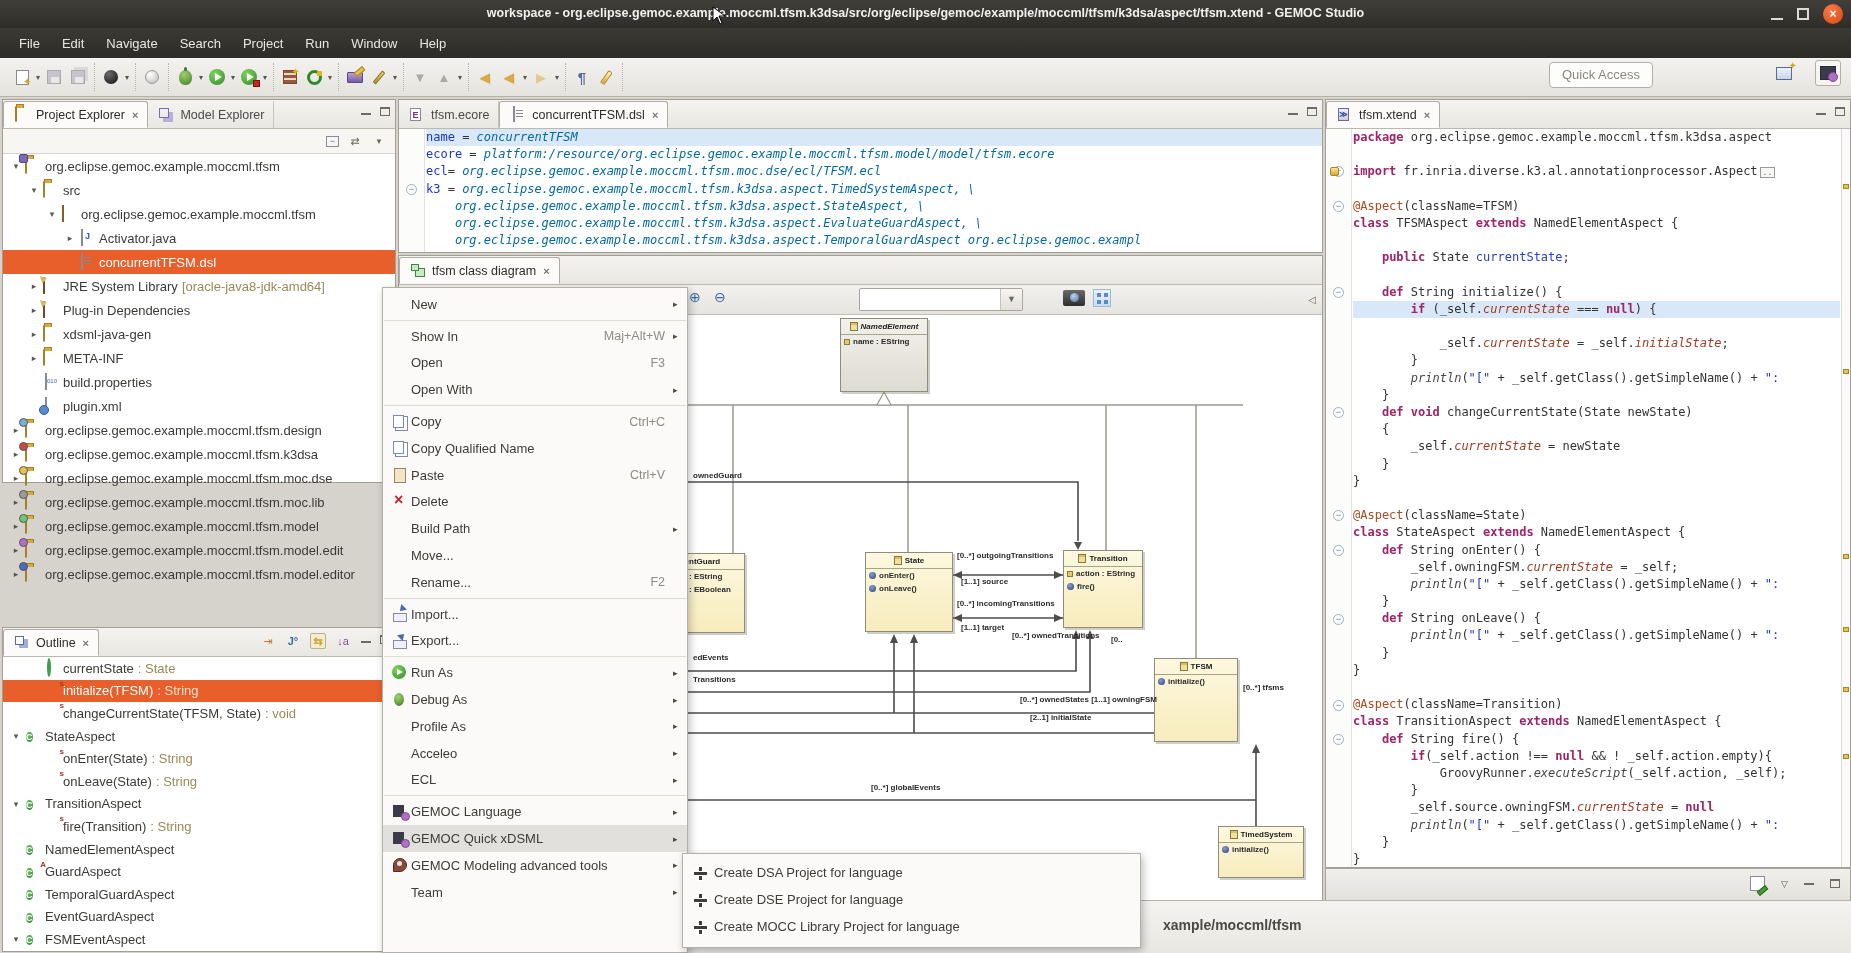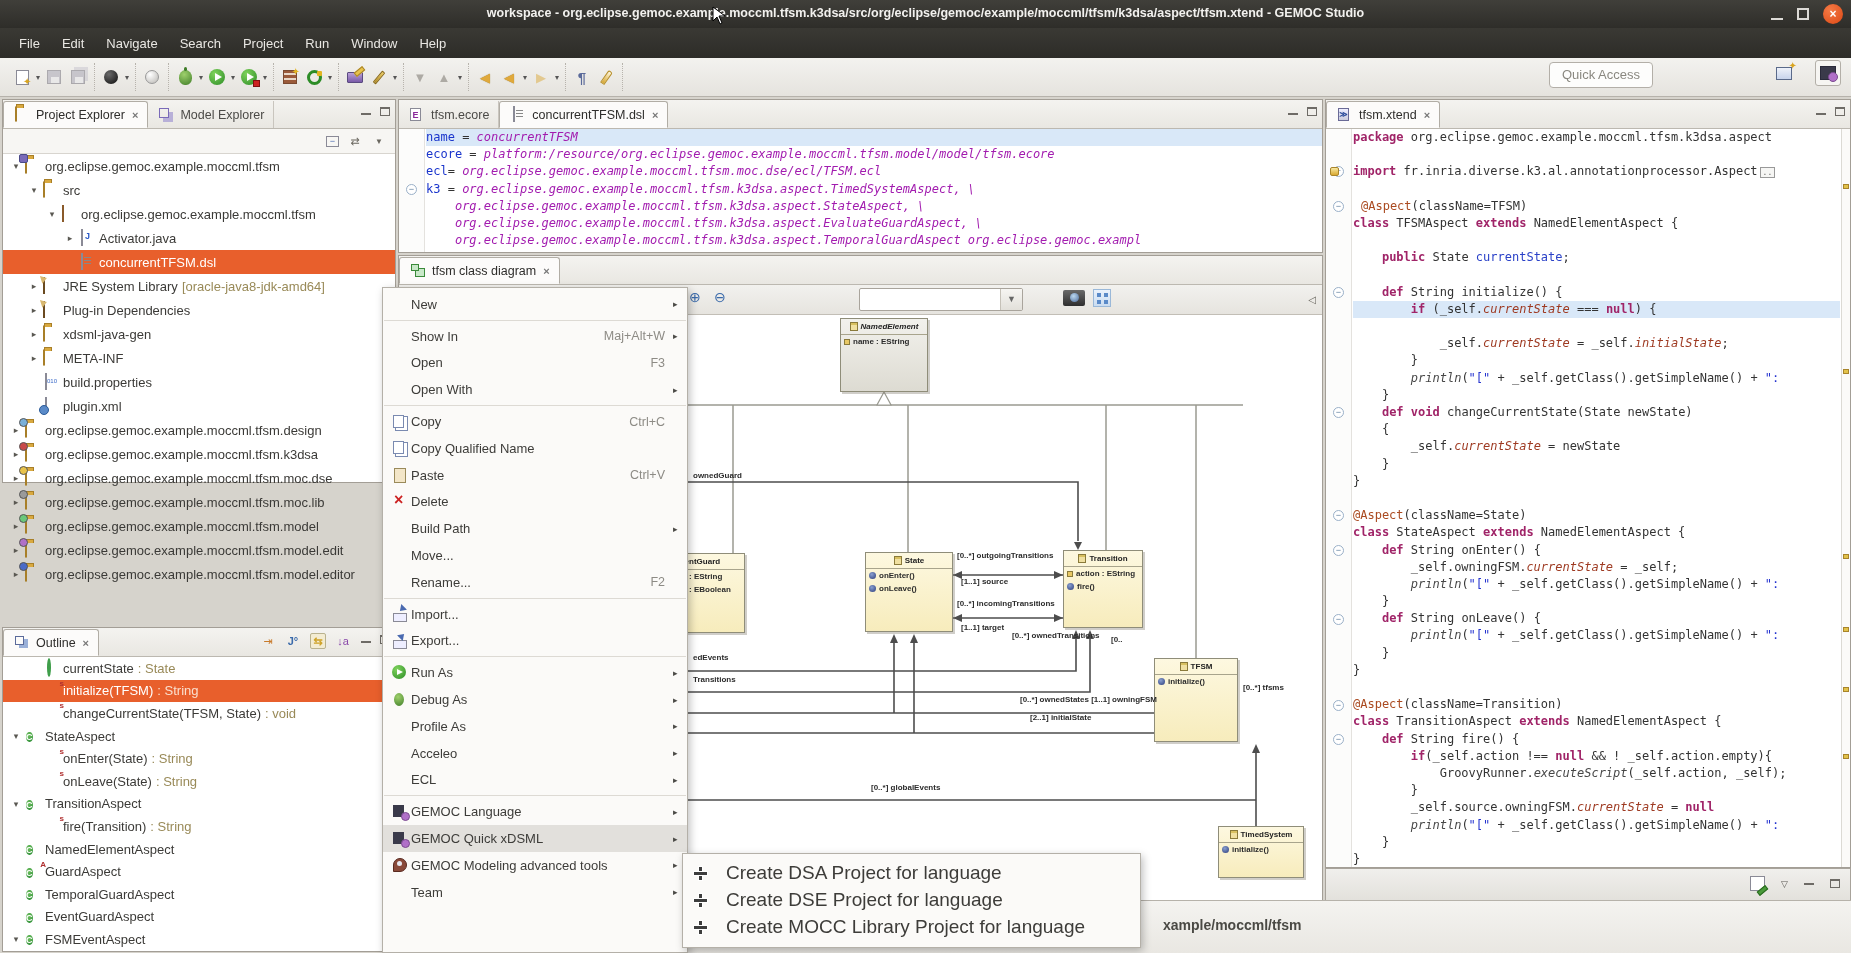--- a/index.html
+++ b/index.html
@@ -108,21 +108,21 @@
   .cl.hl{background:#d9e8f8;}
   .tk-k{color:#a02468;font-weight:bold;}
   .tk-p{color:#333;}
   .tk-a{color:#aa4a20;}
   .tk-s{color:#2433cf;}
   .tk-f{color:#9e3a22;font-style:italic;}
   .tk-i{color:#474747;font-style:italic;}
   .tk-b{color:#2a41c8;}
   .tk-cb{border:1px solid #999;background:#f6f6f4;font-size:8px;color:#666;padding:0 2px;margin-left:2px;}
   .tk-dk{color:#1a35cc;}
-  .tk-v{color:#a21caf;font-style:italic;}
+  .tk-v{color:#0369a1;font-style:italic;}
   .fold{position:absolute;left:7px;width:11px;height:11px;border:1px solid #9ab0c8;border-radius:50%;background:#fff;color:#5a7a9a;font-size:9px;line-height:9px;text-align:center;}
   .rmark{position:absolute;left:4px;width:9px;height:9px;background:linear-gradient(#f8e8a0,#d8a830);border:1px solid #a8842a;border-radius:2px;}
   .overview{position:absolute;right:0;top:0;bottom:0;width:9px;background:#fbfaf8;border-left:1px solid #dcdad4;}
   .ovm{position:absolute;left:1px;width:6px;height:5px;background:#e2c24a;border:1px solid #a8842a;}
 
   
   #diag-toolbar{height:30px;background:linear-gradient(#f2f1ee,#e6e4df);border-bottom:1px solid #c2beb6;position:relative;}
   .dtb{position:absolute;top:4px;font-size:14px;color:#3a6aaa;}
   #diag-combo{position:absolute;left:460px;top:3px;width:164px;height:23px;background:#fff;border:1px solid #a9a49c;border-radius:2px;}
   #diag-combo .cb-btn{position:absolute;right:0;top:0;width:22px;height:21px;border-left:1px solid #c5c1b8;background:linear-gradient(#f6f5f2,#e2e0da);color:#666;font-size:9px;text-align:center;line-height:21px;}
@@ -162,21 +162,21 @@
   .m-ref:after{content:"";position:absolute;left:1px;top:3px;width:8px;height:8px;border:2px solid #d8a830;border-left-color:transparent;border-radius:50%;}
   .m-run:before{content:"";position:absolute;left:1px;top:0;width:14px;height:14px;border-radius:50%;background:radial-gradient(circle at 35% 30%,#7fd35c,#2c8c26);}
   .m-run:after{content:"";position:absolute;left:6px;top:4px;border-left:6px solid #fff;border-top:3.5px solid transparent;border-bottom:3.5px solid transparent;}
   .m-dbg:before{content:"";position:absolute;left:3px;top:1px;width:10px;height:13px;border-radius:50%;background:radial-gradient(circle at 40% 30%,#9ed06c,#3f7d28);}
   .m-gem:before{content:"";position:absolute;left:2px;top:1px;width:11px;height:12px;background:#3a3a4a;}
   .m-gem:after{content:"";position:absolute;right:1px;bottom:-1px;width:7px;height:7px;border-radius:50%;background:#b070c8;border:1px solid #7a4a90;}
   .m-gem2:before{content:"";position:absolute;left:2px;top:1px;width:12px;height:12px;border-radius:50% 50% 50% 0;background:#8a4a3a;border:1px solid #5a2a20;}
   .m-gem2:after{content:"";position:absolute;left:6px;top:4px;width:5px;height:5px;border-radius:50%;background:#e8e8f0;}
 
   #submenu{position:absolute;left:682px;top:853px;width:459px;height:95px;background:#fbfaf8;border:1px solid #b4b0a8;box-shadow:2px 3px 8px rgba(0,0,0,.25);z-index:110;padding-top:5px;}
-  .smi{height:27px;display:flex;align-items:center;gap:20px;padding:0 10px;font-size:19px;color:#3d3c39;}
+  .smi{height:27px;display:flex;align-items:center;gap:8px;padding:0 10px;font-size:13px;color:#3d3c39;}
   .plus{width:13px;height:13px;position:relative;flex:none;}
   .plus:before{content:"";position:absolute;left:5px;top:0;width:3px;height:13px;background:#3d3d3d;border:1px solid #fff;}
   .plus:after{content:"";position:absolute;left:0;top:5px;width:13px;height:3px;background:#3d3d3d;border:1px solid #fff;}
 
   
   #right-strip{position:absolute;left:1325px;top:868px;width:526px;height:32px;background:linear-gradient(#f0efec,#e3e1dc);border:1px solid #a8a39b;border-bottom:none;}
   #right-strip .icons{position:absolute;right:10px;top:7px;display:flex;gap:16px;align-items:center;color:#5a5852;}
   .note-ic{width:15px;height:15px;background:#fff;border:1px solid #8a8a96;position:relative;}
   .note-ic:after{content:"";position:absolute;right:-4px;bottom:-3px;width:9px;height:3px;background:#4a9a3a;transform:rotate(-40deg);border:1px solid #2a6a20;}
   #bottom-bar{position:absolute;left:398px;top:900px;width:1453px;height:53px;background:linear-gradient(#f4f3f0,#e9e7e2);border-top:1px solid #b6b2aa;}
@@ -736,21 +736,21 @@
           <span class="fold" style="top: 415.8px;">−</span>
           <span class="fold" style="top: 484.6px;">−</span>
           <span class="fold" style="top: 570.6px;">−</span>
           <span class="fold" style="top: 605px;">−</span>
         </div>
       <div class="code" id="xt-code" style="right:10px;">
           <div class="cl" style="height: 17.2px; line-height: 17.2px;"><span class="tk-k">package</span><span class="tk-p"> org.eclipse.gemoc.example.moccml.tfsm.k3dsa.aspect</span></div>
           <div class="cl" style="height: 17.2px; line-height: 17.2px;"></div>
           <div class="cl" style="height: 17.2px; line-height: 17.2px;"><span class="tk-k">import</span><span class="tk-p"> fr.inria.diverse.k3.al.annotationprocessor.Aspect</span><span class="tk-cb">..</span></div>
           <div class="cl" style="height: 17.2px; line-height: 17.2px;"></div>
-          <div class="cl" style="height: 17.2px; line-height: 17.2px; padding-left: 8px;"><span class="tk-a">@Aspect</span><span class="tk-p">(className=TFSM)</span></div>
+          <div class="cl" style="height: 17.2px; line-height: 17.2px;"><span class="tk-a">@Aspect</span><span class="tk-p">(className=TFSM)</span></div>
           <div class="cl" style="height: 17.2px; line-height: 17.2px;"><span class="tk-k">class</span><span class="tk-p"> TFSMAspect </span><span class="tk-k">extends</span><span class="tk-p"> NamedElementAspect {</span></div>
           <div class="cl" style="height: 17.2px; line-height: 17.2px;"></div>
           <div class="cl" style="height: 17.2px; line-height: 17.2px;"><span class="tk-p">    </span><span class="tk-k">public</span><span class="tk-p"> State </span><span class="tk-b">currentState</span><span class="tk-p">;</span></div>
           <div class="cl" style="height: 17.2px; line-height: 17.2px;"></div>
           <div class="cl" style="height: 17.2px; line-height: 17.2px;"><span class="tk-p">    </span><span class="tk-k">def</span><span class="tk-p"> String initialize() {</span></div>
           <div class="cl hl" style="height: 17.2px; line-height: 17.2px;"><span class="tk-p">        </span><span class="tk-k">if</span><span class="tk-p"> (_self.</span><span class="tk-f">currentState</span><span class="tk-p"> === </span><span class="tk-k">null</span><span class="tk-p">) {</span></div>
           <div class="cl" style="height: 17.2px; line-height: 17.2px;"></div>
           <div class="cl" style="height: 17.2px; line-height: 17.2px;"><span class="tk-p">            _self.</span><span class="tk-f">currentState</span><span class="tk-p"> = _self.</span><span class="tk-f">initialState</span><span class="tk-p">;</span></div>
           <div class="cl" style="height: 17.2px; line-height: 17.2px;"><span class="tk-p">        }</span></div>
           <div class="cl" style="height: 17.2px; line-height: 17.2px;"><span class="tk-p">        </span><span class="tk-i">println</span><span class="tk-p">(</span><span class="tk-s">"["</span><span class="tk-p"> + _self.getClass().getSimpleName() + </span><span class="tk-s">":</span></div>

